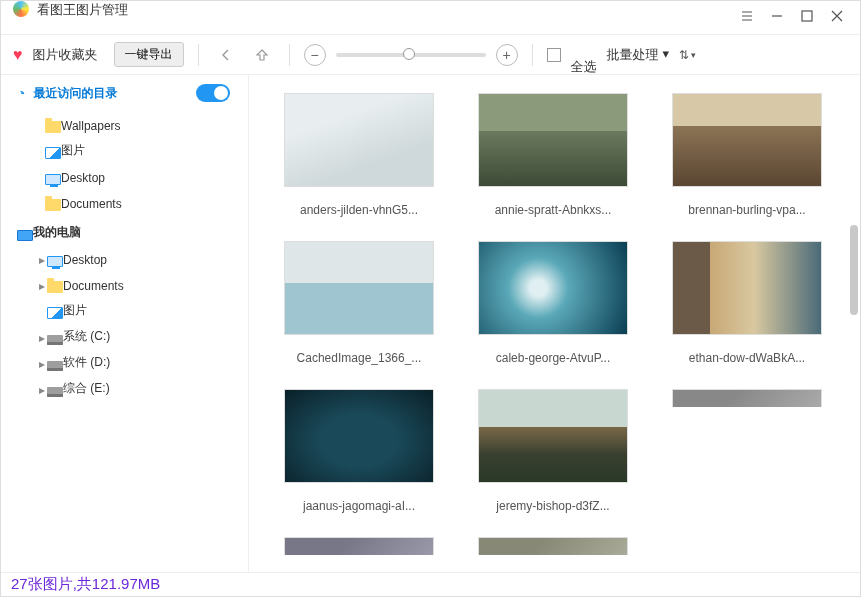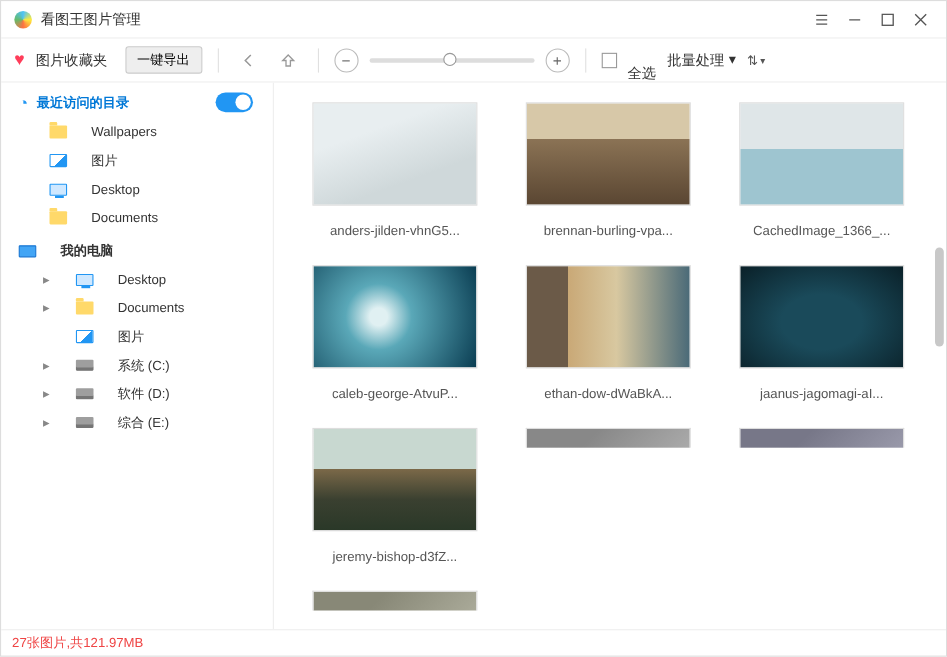--- a/index.html
+++ b/index.html
@@ -1,19 +1,19 @@
 <!DOCTYPE html>
 <html><head>
 <meta charset="utf-8">
 <style>
 * { box-sizing: border-box; margin: 0; padding: 0; font-family: "Microsoft YaHei", "Segoe UI", sans-serif; }
 body { width: 861px; height: 597px; background: #fff; border: 1px solid #ddd; display: flex; flex-direction: column; font-size: 12px; color: #333; overflow: hidden; }
 
 
-.titlebar { height: 34px; display: flex; align-items: center; padding: 0 8px 0 12px; border-bottom: 1px solid #eee; }
+.titlebar { height: 34px; display: flex; padding: 0 8px 0 12px; border-bottom: 1px solid #eee; }
 .app-icon { width: 16px; height: 16px; border-radius: 50%; background: conic-gradient(#4fc3f7, #ffeb3b, #ff7043, #66bb6a, #4fc3f7); margin-right: 8px; }
 .app-title { flex: 0 0 auto; font-size: 13px; }
 .titlebar-spacer { flex: 1; }
 .winbtn { width: 30px; height: 30px; display: flex; align-items: center; justify-content: center; color: #555; cursor: pointer; }
 .winbtn svg { width: 12px; height: 12px; }
 
 
 .toolbar { height: 40px; display: flex; align-items: center; padding: 0 12px; gap: 10px; border-bottom: 1px solid #eee; }
 .heart { color: #ff3d5a; font-size: 16px; }
 .fav-label { font-size: 13px; margin-right: 6px; }
@@ -25,21 +25,21 @@
 .slider { width: 150px; height: 4px; background: #ddd; position: relative; border-radius: 2px; }
 .slider .thumb { position: absolute; left: 45%; top: -5px; width: 12px; height: 12px; border: 1px solid #999; border-radius: 50%; background: #fff; }
 .checkbox { width: 14px; height: 14px; border: 1px solid #999; }
 .selectall { font-size: 13px; margin-top: 24px; }
 .batch { font-size: 13px; display: flex; align-items: flex-start; gap: 4px; cursor: pointer; }
 .sortbtn { width: 20px; display: flex; align-items: center; color: #555; cursor: pointer; }
 
 
 .body { flex: 1; display: flex; overflow: hidden; }
 .sidebar { width: 248px; border-right: 1px solid #eee; padding-top: 4px; overflow: hidden; }
-.tree-item { display: flex; align-items: center; height: 26px; padding-left: 10px; gap: 22px; cursor: pointer; }
+.tree-item { display: flex; align-items: flex-end; height: 26px; padding-left: 10px; gap: 0; cursor: pointer; }
 .tree-item.header { font-weight: bold; }
 .tree-item.child { padding-left: 44px; }
 .tree-item.child2 { padding-left: 36px; }
 .expander { width: 10px; color: #888; display: inline-flex; justify-content: center; }
 .toggle { position: absolute; right: 18px; }
 .recent-row { position: relative; display: flex; align-items: center; height: 28px; padding-left: 16px; gap: 8px; font-weight: bold; color: #0078d7; }
 .switch { width: 34px; height: 18px; border-radius: 9px; background: #2196f3; position: relative; }
 .switch::after { content: ""; position: absolute; right: 2px; top: 2px; width: 14px; height: 14px; border-radius: 50%; background: #fff; }
 .folder-icon { width: 16px; height: 12px; background: #ffd96a; border-radius: 1px; position: relative; }
 .folder-icon::before { content: ""; position: absolute; top: -3px; left: 0; width: 7px; height: 3px; background: #ffd96a; border-radius: 1px 1px 0 0; }
@@ -69,21 +69,21 @@
 .bg7 { background: radial-gradient(ellipse at 50% 55%, #1a4a5a 35%, #0a2028); }
 .bg8 { background: linear-gradient(to bottom, #c8d8d0 40%, #7a6848 40%, #3a4030 70%, #2a3828); }
 .bg9 { background: linear-gradient(135deg, #888 40%, #aaa); }
 .bg10 { background: linear-gradient(135deg, #778 40%, #99a); }
 .bg11 { background: linear-gradient(135deg, #887 40%, #aa9); }
 
 
 .vscroll { position: absolute; right: 2px; top: 150px; width: 8px; height: 90px; background: #c8c8c8; border-radius: 4px; }
 
 
-.statusbar { height: 24px; border-top: 1px solid #eee; display: flex; align-items: center; padding: 0 10px; font-size: 12px; color: #ef4444; }
+.statusbar { height: 24px; border-top: 1px solid #eee; display: flex; align-items: center; padding: 0 10px; font-size: 15px; color: #6d28d9; }
 </style>
 </head>
 <body>
 
 <div class="titlebar">
   <div class="app-icon"></div>
   <div class="app-title">看图王图片管理</div>
   <div class="titlebar-spacer"></div>
   <div class="winbtn">
       <svg viewBox="0 0 12 12">
@@ -203,20 +203,24 @@
       </div>
   </div>
 
   <div class="main">
     <div class="grid" id="grid">
         <div class="thumb-card">
           <div class="thumb-img bg0"></div>
           <div class="thumb-label">anders-jilden-vhnG5...</div>
         </div>
         <div class="thumb-card">
+          <div class="thumb-img bg1"></div>
+          <div class="thumb-label">annie-spratt-Abnkxs...</div>
+        </div>
+        <div class="thumb-card">
           <div class="thumb-img bg2"></div>
           <div class="thumb-label">brennan-burling-vpa...</div>
         </div>
         <div class="thumb-card">
           <div class="thumb-img bg3"></div>
           <div class="thumb-label">CachedImage_1366_...</div>
         </div>
         <div class="thumb-card">
           <div class="thumb-img bg4"></div>
           <div class="thumb-label">caleb-george-AtvuP...</div>

